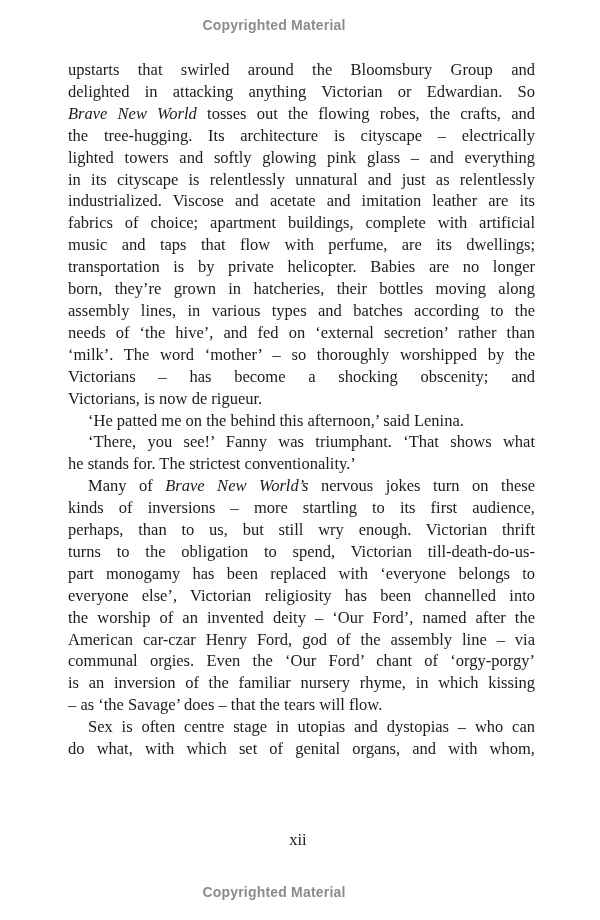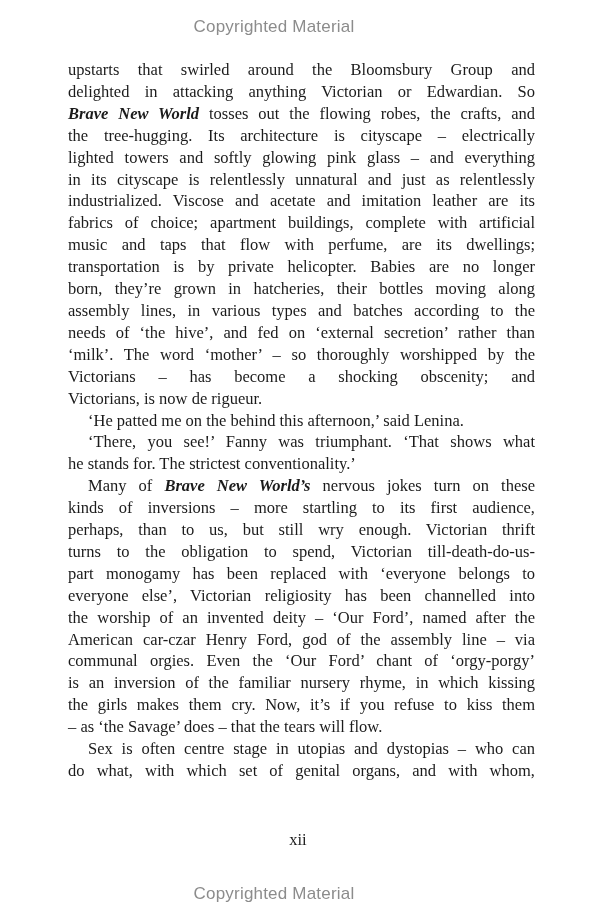--- a/index.html
+++ b/index.html
@@ -14,43 +14,43 @@
     background: #ffffff;
     font-family: "Liberation Serif", "DejaVu Serif", serif;
     overflow: hidden;
   }
   .watermark {
     position: absolute;
     left: 0;
     width: 548px;
     text-align: center;
     font-family: "Liberation Sans", sans-serif;
-    font-weight: normal;
-    font-size: 17px;
+    font-weight: bold;
+    font-size: 14px;
     letter-spacing: 0.2px;
     color: #8c8c8c;
   }
   .watermark-top { top: 17px; }
   .watermark-bottom { top: 884px; }
   .body-text {
     position: absolute;
     top: 59px;
     left: 68px;
     width: 467px;
     color: #1b1b1b;
     font-size: 16.5px;
     line-height: 21.9px;
   }
   .line {
     text-align: justify;
     text-align-last: left;
   }
   .line.jl { text-align-last: justify; }
   .line.ind { padding-left: 20px; }
-  .it { font-style: italic; font-weight: bold; }
+  .it { font-style: italic; }
   .page-number {
     position: absolute;
     top: 830px;
     left: 0;
     width: 596px;
     text-align: center;
     font-size: 16.5px;
     color: #1b1b1b;
   }
 </style>
@@ -83,21 +83,20 @@
       <div class="line jl ind"><span>Many of </span><span class="it">Brave New World’s</span><span> nervous jokes turn on these</span></div>
       <div class="line jl"><span>kinds of inversions – more startling to its first audience,</span></div>
       <div class="line jl"><span>perhaps, than to us, but still wry enough. Victorian thrift</span></div>
       <div class="line jl"><span>turns to the obligation to spend, Victorian till-death-do-us-</span></div>
       <div class="line jl"><span>part monogamy has been replaced with ‘everyone belongs to</span></div>
       <div class="line jl"><span>everyone else’, Victorian religiosity has been channelled into</span></div>
       <div class="line jl"><span>the worship of an invented deity – ‘Our Ford’, named after the</span></div>
       <div class="line jl"><span>American car-czar Henry Ford, god of the assembly line – via</span></div>
       <div class="line jl"><span>communal orgies. Even the ‘Our Ford’ chant of ‘orgy-porgy’</span></div>
       <div class="line jl"><span>is an inversion of the familiar nursery rhyme, in which kissing</span></div>
-      <div class="line jl"><span>the girls makes them cry. Now, it’s if you refuse to kiss them</span></div>
       <div class="line"><span>– as ‘the Savage’ does – that the tears will flow.</span></div>
       <div class="line jl ind"><span>Sex is often centre stage in utopias and dystopias – who can</span></div>
       <div class="line jl"><span>do what, with which set of genital organs, and with whom,</span></div>
     </div>
 
   <div class="page-number">xii</div>
 
   <div class="watermark watermark-bottom">Copyrighted Material</div>
 </div>
 

